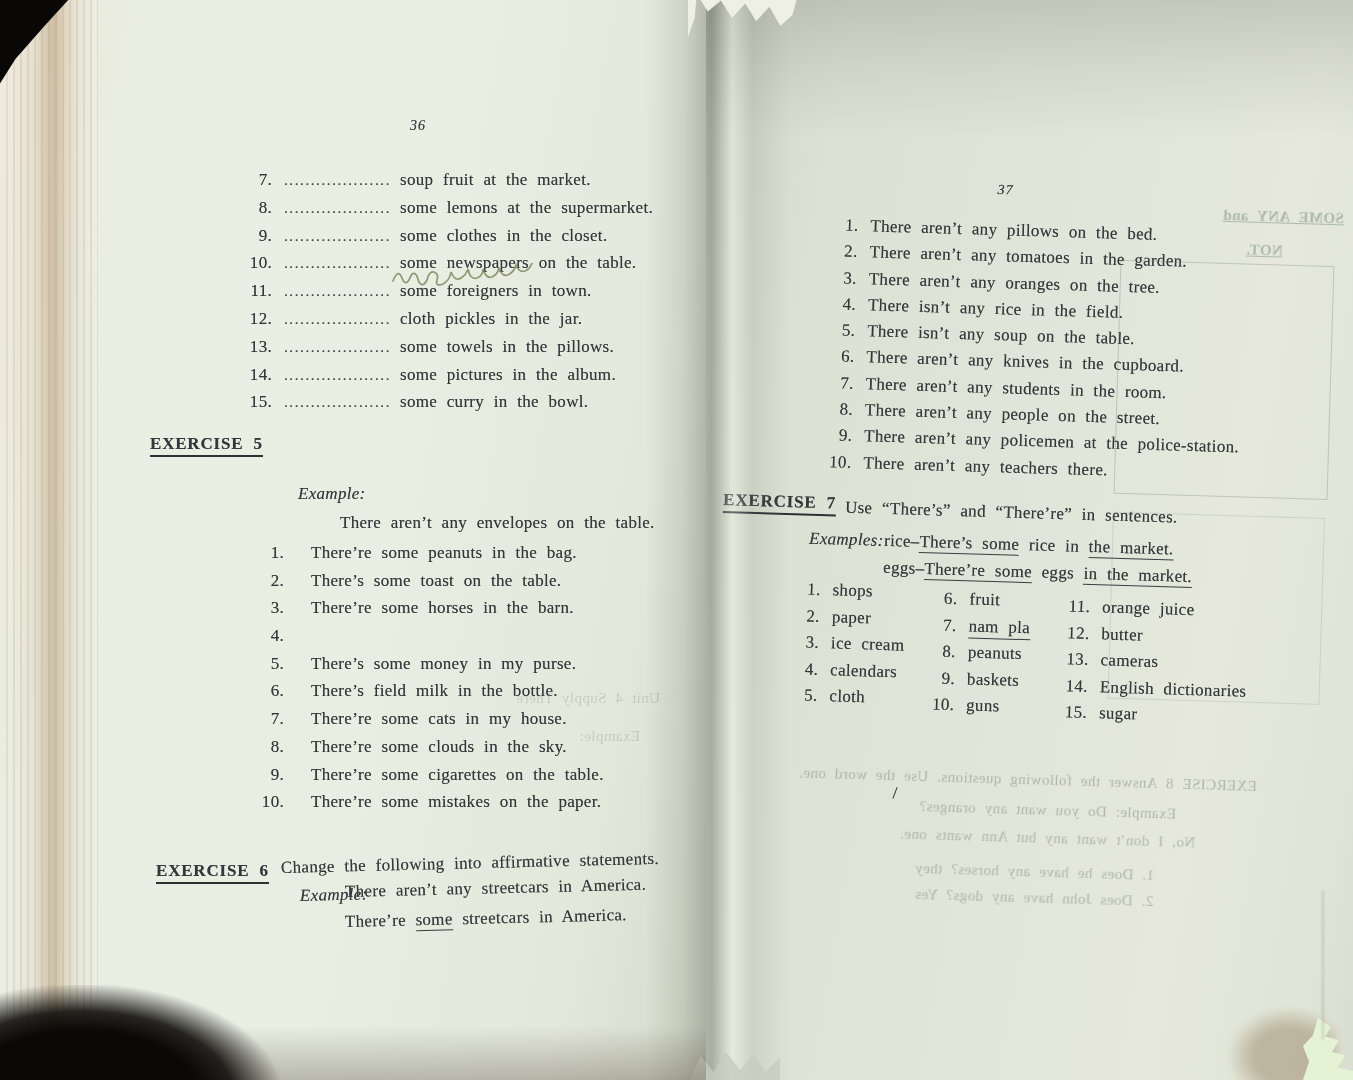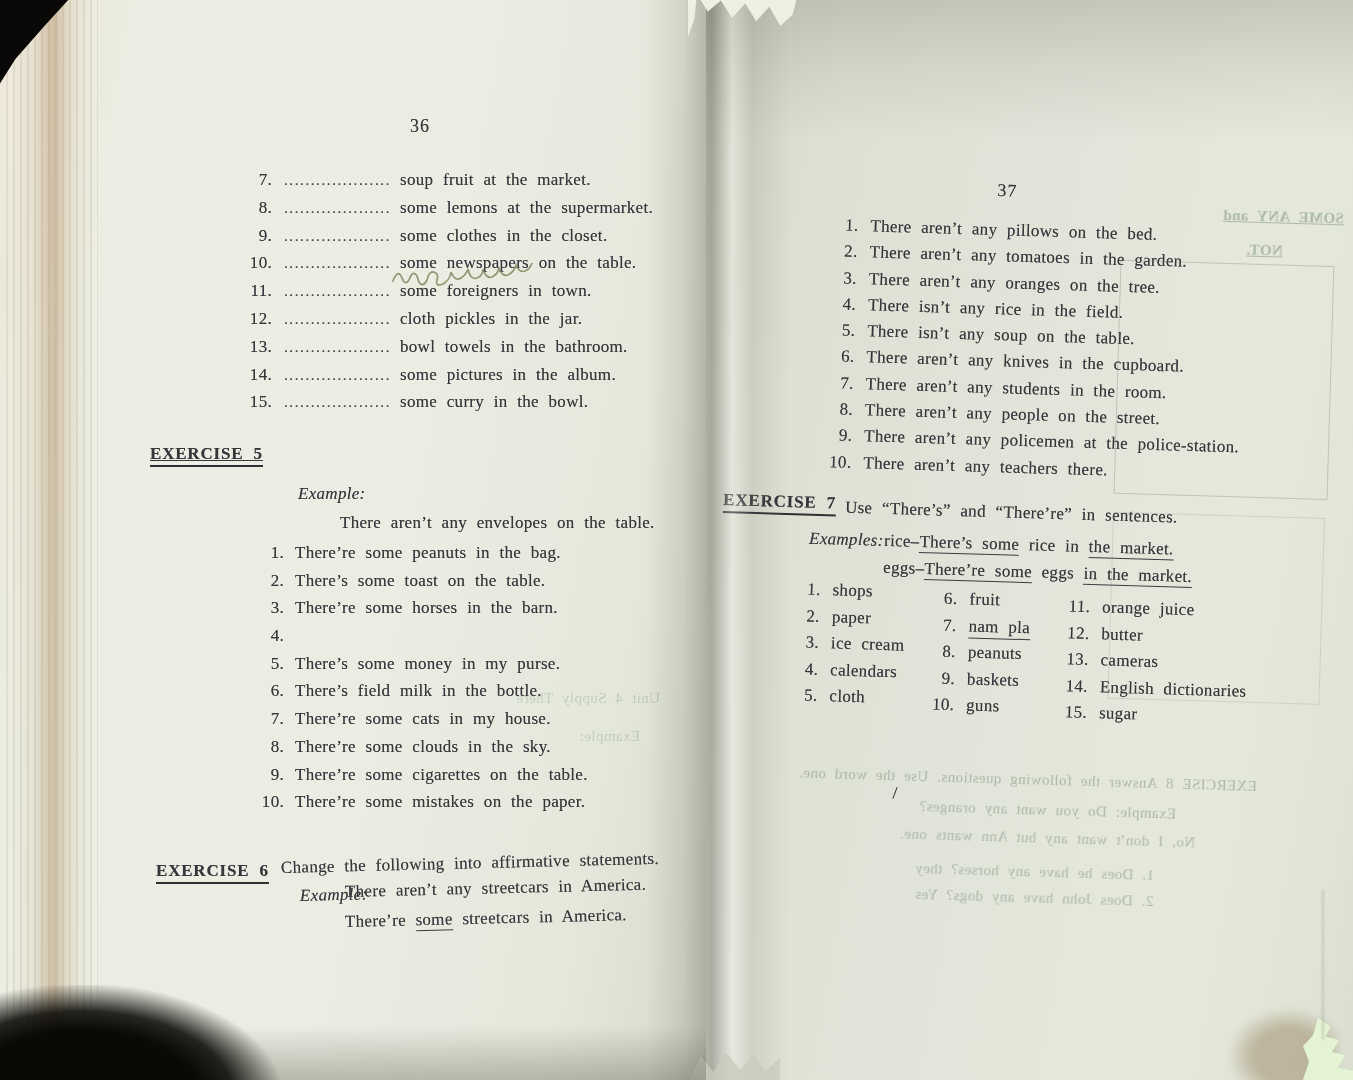--- a/index.html
+++ b/index.html
@@ -31,35 +31,35 @@
     clip-path:polygon(0 100%,12% 40%,26% 80%,40% 30%,56% 75%,70% 35%,84% 78%,100% 45%,100% 100%);filter:blur(.6px);}
   #mint-patch{position:absolute;left:1303px;top:1018px;width:50px;height:62px;background:#e3f3d3;
     clip-path:polygon(30% 0,55% 14%,45% 30%,72% 36%,58% 55%,85% 60%,70% 80%,100% 85%,100% 100%,0 100%,12% 70%,0 45%,20% 28%);}
   #brown-smudge{position:absolute;left:1228px;top:1008px;width:110px;height:80px;
     background:radial-gradient(ellipse at 55% 60%,rgba(120,88,48,.34) 0 40%,rgba(120,88,48,0) 72%);filter:blur(3px);}
   #crease-right{position:absolute;left:1322px;top:890px;width:2px;height:150px;background:rgba(120,115,100,.25);filter:blur(1px);}
 
   
   .print{font-size:17px;line-height:20px;letter-spacing:.3px;word-spacing:.30em;color:#35373b;
     text-shadow:0 0 .5px rgba(45,47,50,.55);white-space:nowrap;}
-  .pagenum{font-size:18px;letter-spacing:1px;}
+  .pagenum{font-size:14px;letter-spacing:1px;font-style:italic;}
   .head{font-weight:bold;letter-spacing:.8px;border-bottom:2px solid #2e3034;padding-bottom:1px;}
   .ital{font-style:italic;}
   .u{border-bottom:1.4px solid #3a3c40;padding-bottom:1px;}
   .abs{position:absolute;}
 
   
   .row{display:flex;align-items:baseline;}
   .num{display:inline-block;text-align:right;flex:none;}
   .dots{letter-spacing:1.6px;margin:0 9px 0 12px;color:#46484c;font-size:15px;}
   #fill-list .row{height:27.8px;}
   #fill-list .num{width:44px;}
   #ex5-list .row{height:27.7px;}
   #ex5-list .num{width:44px;}
-  #ex5-list .txt{margin-left:11px;}
+  #ex5-list .txt{margin-left:27px;}
   #neg-list .row{height:26.3px;}
   #neg-list .num{width:50px;}
   #neg-list .txt{margin-left:12px;}
   .col7 .row{height:26.6px;}
   .col7 .num{width:40px;}
   .col7 .txt{margin-left:12px;}
 
   
   #right-content{position:absolute;left:725px;top:170px;width:625px;height:780px;
     transform:rotate(1.7deg);transform-origin:0 0;}
@@ -115,41 +115,41 @@
           <span class="txt">some foreigners in town.</span>
         </div>
         <div class="row print">
           <span class="num">12.</span>
           <span class="dots">....................</span>
           <span class="txt">cloth pickles in the jar.</span>
         </div>
         <div class="row print">
           <span class="num">13.</span>
           <span class="dots">....................</span>
-          <span class="txt">bowl towels in the bathroom.</span>
+          <span class="txt">some towels in the pillows.</span>
         </div>
         <div class="row print">
           <span class="num">14.</span>
           <span class="dots">....................</span>
           <span class="txt">some pictures in the album.</span>
         </div>
         <div class="row print">
           <span class="num">15.</span>
           <span class="dots">....................</span>
           <span class="txt">some curry in the bowl.</span>
         </div>
       </div>
 
     <div id="annotation" title="ชาวต่างประเทศ">
       <svg width="168" height="26" viewBox="0 0 168 26">
         <path d="M5 18 q5 -13 9 -3 q3 8 7 2 q4 -11 8 -4 l2 6 q4 6 8 -2 q2 -9 7 -8 q5 2 3 8 q-2 7 6 4 q7 -4 8 -12 q4 10 10 6 q5 -3 7 -9 q2 11 9 9 q6 -2 6 -9 q3 10 9 8 q6 -3 7 -9 q3 9 9 7 q6 -3 8 -10 q3 8 9 6 q5 -2 7 -8" stroke="#7d8157" fill="none" stroke-width="1.7" stroke-linecap="round" opacity=".8"></path>
       </svg>
     </div>
 
-    <div class="abs print head" style="left:150px;top:444px;text-decoration:underline;">EXERCISE 5</div>
+    <div class="abs print head" style="left:150px;top:434px;">EXERCISE 5</div>
     <div class="abs print ital" style="left:298px;top:484px;">Example:</div>
     <div class="abs print" style="left:340px;top:513px;">There aren’t any envelopes on the table.</div>
     <div id="ex5-list" class="abs" style="left:240px;top:543px;">
         <div class="row print">
           <span class="num">1.</span>
           <span class="txt">There’re some peanuts in the bag.</span>
         </div>
         <div class="row print">
           <span class="num">2.</span>
           <span class="txt">There’s some toast on the table.</span>

